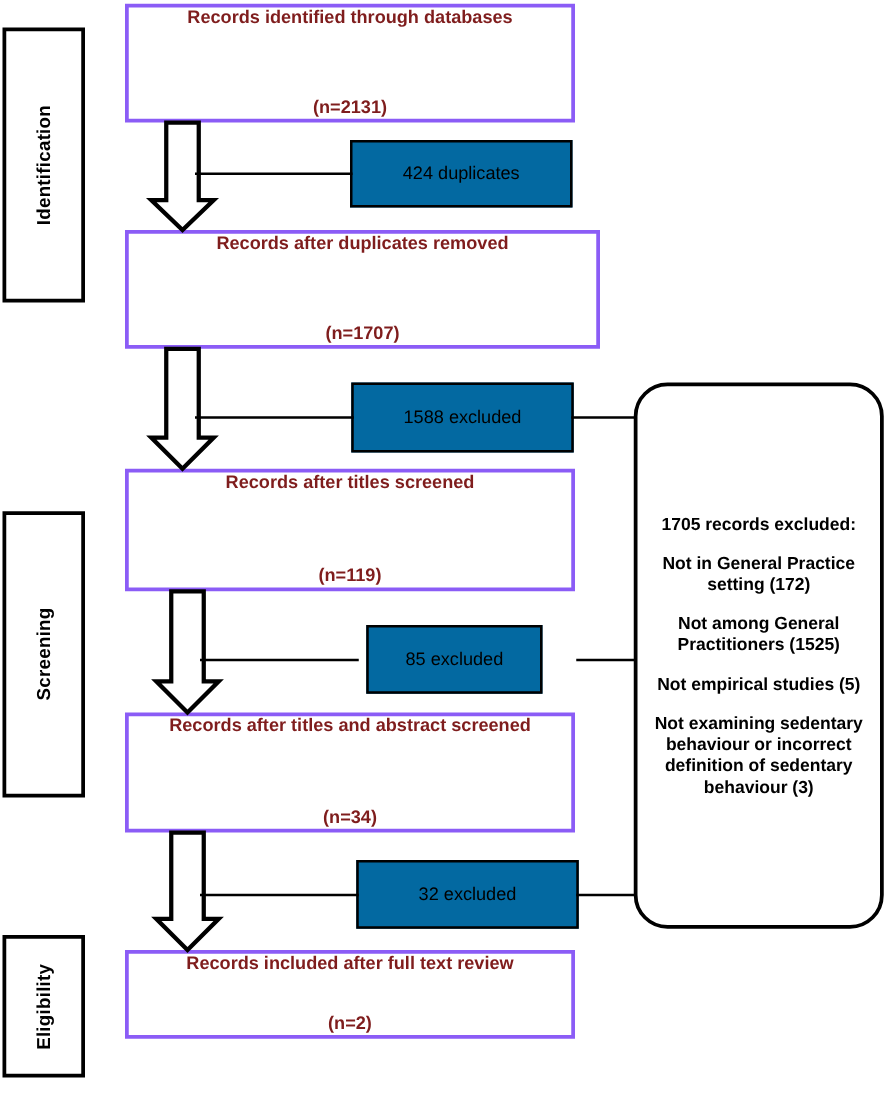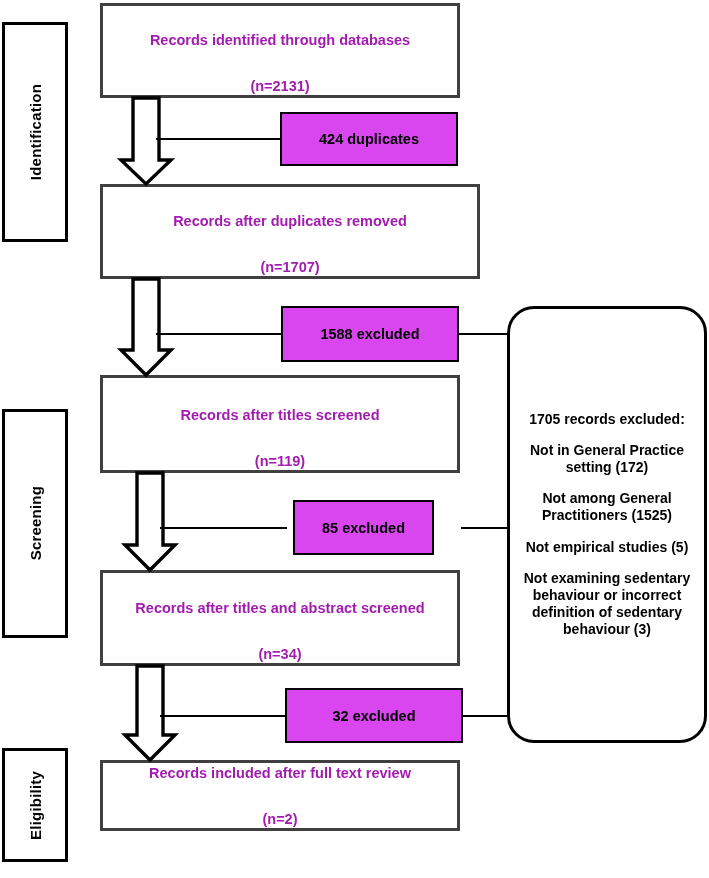--- a/index.html
+++ b/index.html
@@ -28,51 +28,51 @@
     writing-mode: vertical-rl;
     transform: rotate(180deg);
     font-weight: bold;
     font-size: 15px;
     color: #000000;
     letter-spacing: 0.2px;
     white-space: nowrap;
   }
   .flow-box {
     position: absolute;
-    border: 3px solid #404040;
+    border: 3px solid #8b5cf6;
     background: #ffffff;
     box-sizing: border-box;
     display: flex;
     flex-direction: column;
     align-items: center;
-    justify-content: flex-end;
+    justify-content: space-between;
     text-align: center;
-    color: #a21caf;
+    color: #7f1d1d;
   }
   .flow-box .line1 {
     font-size: 14.5px;
     font-weight: bold;
     line-height: 1.2;
   }
   .flow-box .line2 {
     font-size: 14.5px;
     font-weight: bold;
     line-height: 1.2;
     margin-top: 28px;
   }
   .excl-box {
     position: absolute;
     border: 2.5px solid #000000;
-    background: #d946ef;
+    background: #0369a1;
     box-sizing: border-box;
     display: flex;
     align-items: center;
     justify-content: center;
     font-size: 14.5px;
-    font-weight: bold;
+    font-weight: normal;
     color: #000000;
   }
   .reasons-box {
     position: absolute;
     border: 3px solid #000000;
     background: #ffffff;
     box-sizing: border-box;
     display: flex;
     flex-direction: column;
     align-items: center;

